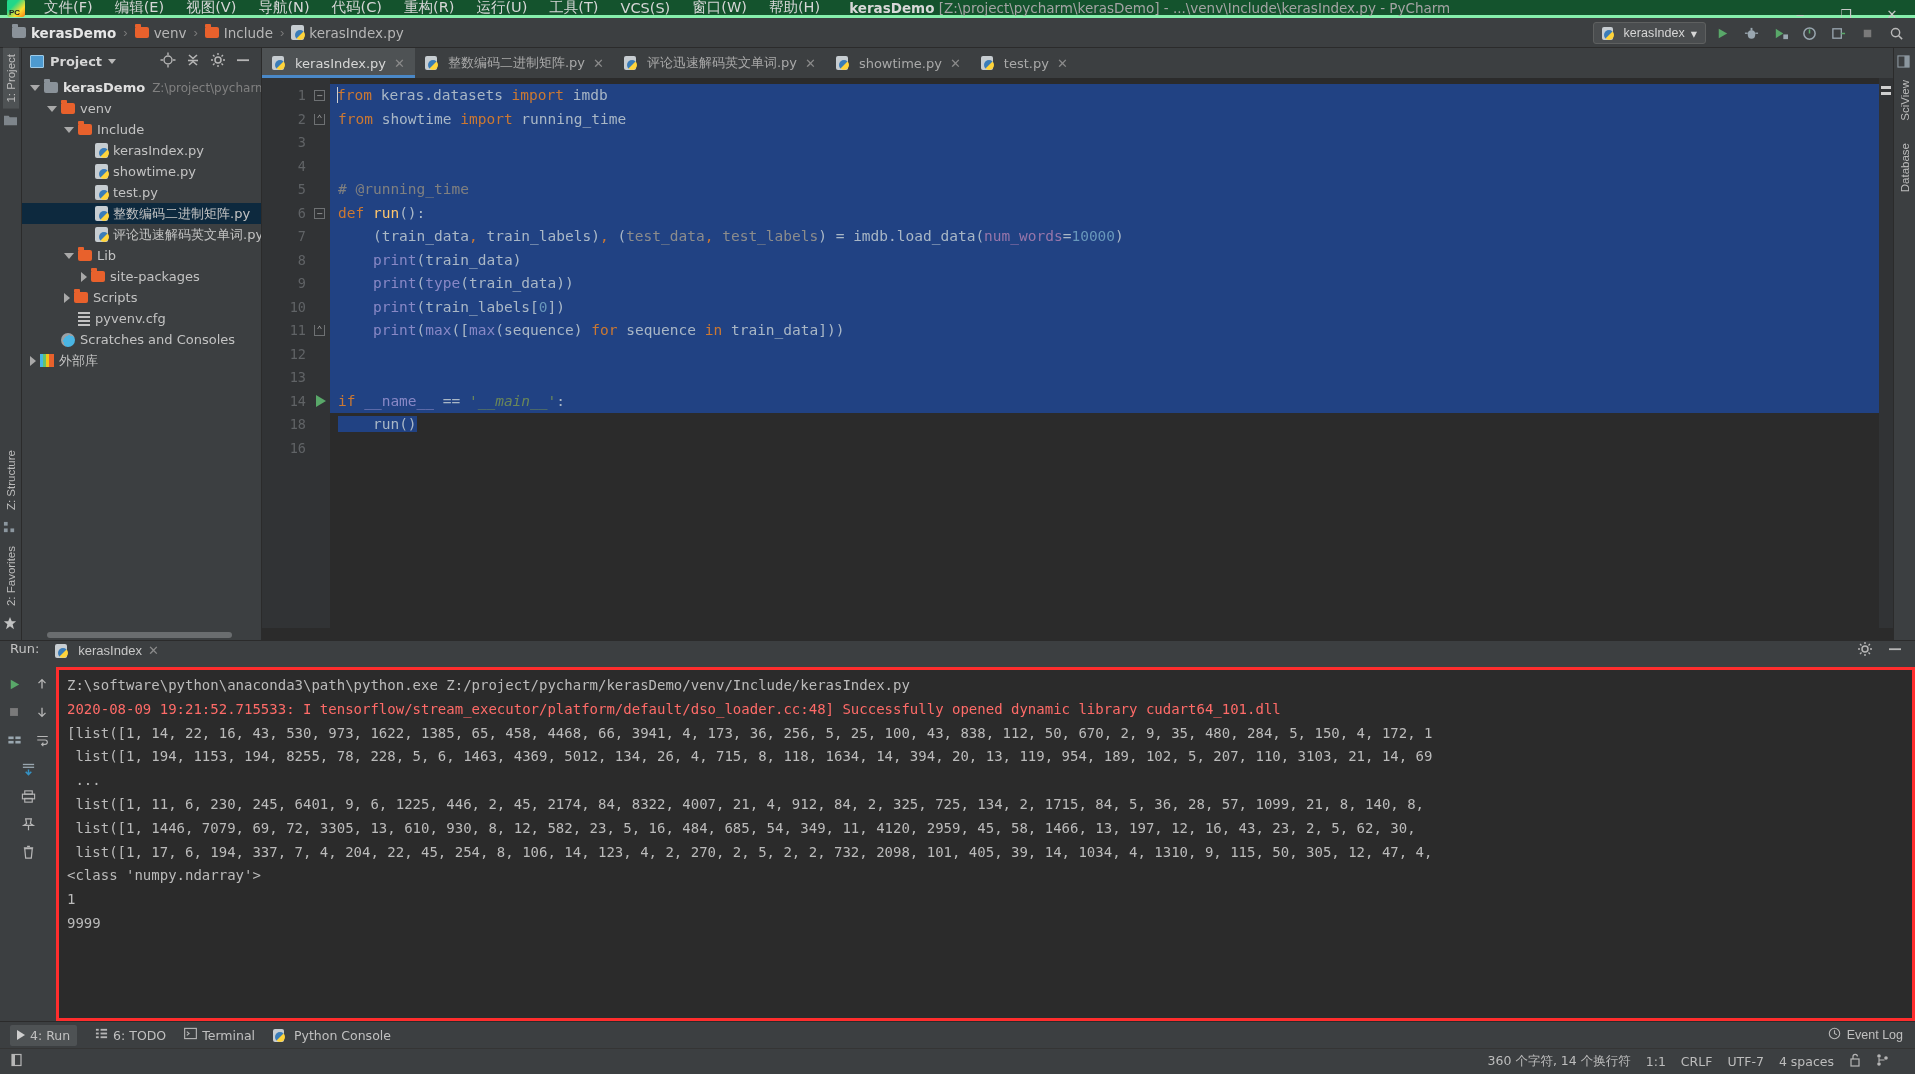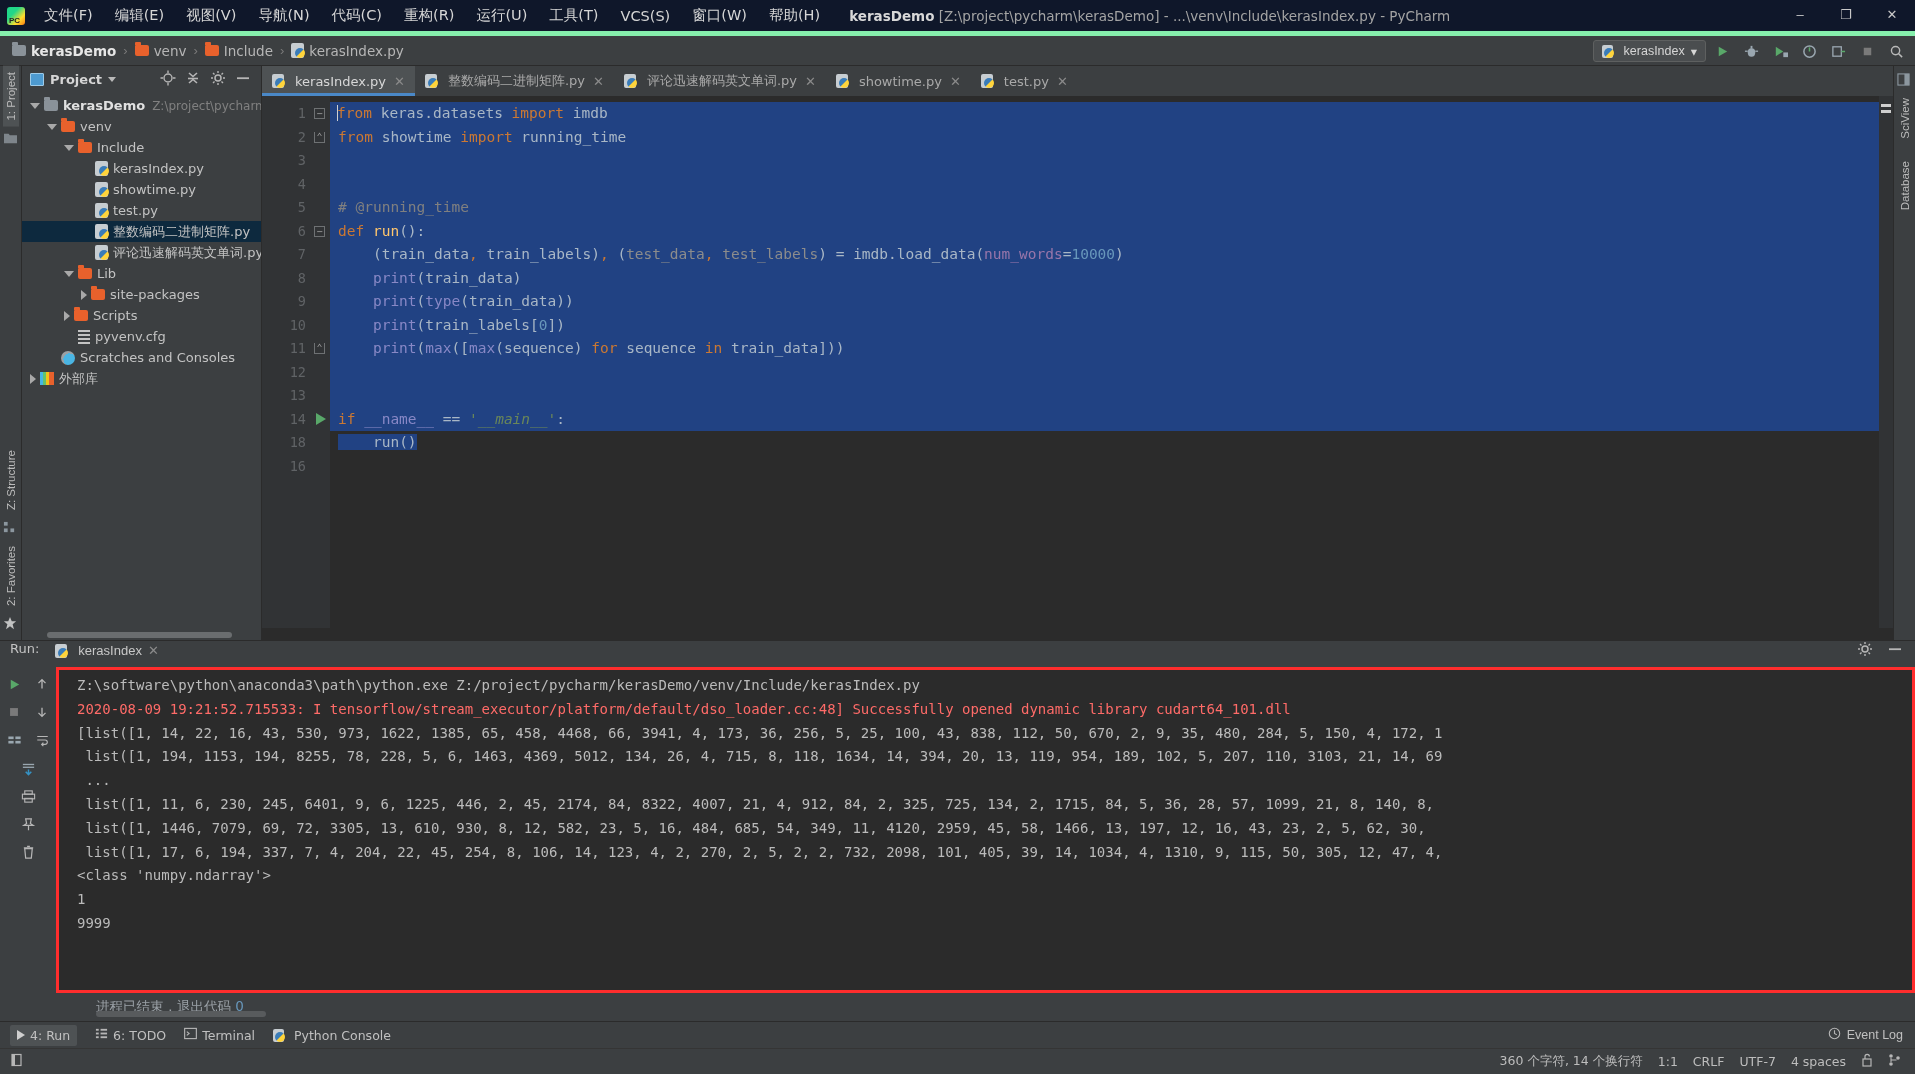--- a/index.html
+++ b/index.html
@@ -7,22 +7,22 @@
     width: 1915px; height: 1074px;
     background: #3c3f41;
     font-family: "Liberation Sans", sans-serif;
     color: #bbbbbb;
     overflow: hidden;
   }
   .app { position: relative; width: 1915px; height: 1074px; display: flex; flex-direction: column; }
 
   
   .titlebar {
-    height: 36px; background: #0f172a; display: flex; align-items: center;
-    border-bottom: 5px solid #86efac; flex: none; position: relative;
+    height: 18px; background: #14532d; display: flex; align-items: center;
+    border-bottom: 3px solid #86efac; flex: none; position: relative;
   }
   .pc-logo {
     width: 18px; height: 18px; margin: 0 8px 0 7px; border-radius: 3px; flex:none;
     background: linear-gradient(135deg,#21d789 0%,#21d789 35%,#ffde2d 70%,#f97a12 100%);
     position: relative;
   }
   .pc-logo::after{
     content:"PC"; position:absolute; left:2px; bottom:0px; font-size:8px;
     color:#222; font-weight:bold; font-family:"Liberation Sans",sans-serif;
   }
@@ -164,40 +164,40 @@
   .run-body { flex: 1; display: flex; min-height: 0; }
   .run-sidebar { width: 56px; background: #3c3f41; display: flex; flex-direction: column; align-items: center; gap: 2px; padding-top: 4px; flex:none;}
   .rs-btn { width: 28px; height: 26px; display: flex; align-items: center; justify-content: center; color: #b6b6b6; }
   .rs-col { display: flex; }
   .console-wrap { flex: 1; min-width: 0; position: relative; padding: 2px 2px 2px 0; }
   .console {
     position: absolute; inset: 0; background: #2b2b2b; border: 3px solid #ff2d2d;
     font-family: "DejaVu Sans Mono", monospace; font-size: 14px; overflow: hidden;
     padding: 4px 0 0 8px;
   }
-  .oline { height: 23.8px; line-height: 23.8px; white-space: pre; color: #bbbbbb; margin-left: 10px; }
+  .oline { height: 23.8px; line-height: 23.8px; white-space: pre; color: #bbbbbb; }
   .oline.err { color: #ff6b68; }
   .run-foot { height: 28px; display: flex; align-items: center; padding-left: 96px; position: relative; }
   .run-foot .msg { font-size: 13.5px; color: #9aa0a6; font-family:"DejaVu Sans",sans-serif;}
   .run-foot .msg .z { color: #6897bb; }
   .run-foot-scroll { position:absolute; left:96px; top:18px; width:170px; height:6px; background:#585b5d; border-radius:3px;}
 
   
   .toolstrip {
     height: 27px; background: #3c3f41; border-top: 1px solid #2b2b2b; display: flex; align-items: center;
     gap: 18px; padding: 0 10px; flex: none; position: relative;
   }
   .ts-item { display: flex; align-items: center; gap: 5px; font-size: 12.5px; color: #c0c0c0; font-family:"DejaVu Sans",sans-serif;}
   .ts-item.active { background: #4e5254; padding: 3px 7px; border-radius: 2px; }
   .ts-right { position: absolute; right: 12px; display: flex; align-items: center; gap: 6px; }
   .statusbar {
     height: 26px; background: #3c3f41; display: flex; align-items: center; padding: 0 10px;
     flex: none; position: relative; border-top: 1px solid #353535;
   }
-  .sb-right { position: absolute; right: 14px; display: flex; align-items: center; gap: 15px; font-size: 12.5px; color: #bdbdbd; font-family:"DejaVu Sans",sans-serif;margin-left:24px;}
+  .sb-right { position: absolute; right: 26px; display: flex; align-items: center; gap: 15px; font-size: 12.5px; color: #bdbdbd; font-family:"DejaVu Sans",sans-serif;margin-left:24px;}
   .tri-green { width:0;height:0;border-top:5px solid transparent;border-bottom:5px solid transparent;border-left:8px solid #cfcfcf;}
 </style>
 </head>
 <body>
 
 <div class="app">
 
   <div class="titlebar">
     <div class="pc-logo"></div>
     <div class="menu">
@@ -622,24 +622,20 @@
             <div class="oline"> list([1, 1446, 7079, 69, 72, 3305, 13, 610, 930, 8, 12, 582, 23, 5, 16, 484, 685, 54, 349, 11, 4120, 2959, 45, 58, 1466, 13, 197, 12, 16, 43, 23, 2, 5, 62, 30, </div>
             <div class="oline"> list([1, 17, 6, 194, 337, 7, 4, 204, 22, 45, 254, 8, 106, 14, 123, 4, 2, 270, 2, 5, 2, 2, 732, 2098, 101, 405, 39, 14, 1034, 4, 1310, 9, 115, 50, 305, 12, 47, 4,</div>
             <div class="oline">&lt;class 'numpy.ndarray'&gt;</div>
             <div class="oline">1</div>
             <div class="oline">9999</div>
             <div class="oline"> </div>
           </div>
       </div>
     </div>
 
-    <div class="run-foot">
-      <div class="msg"><span>进程已结束，退出代码 </span><span class="z">0</span></div>
-      <div class="run-foot-scroll"></div>
-    </div>
   </div>
 
   <div class="toolstrip">
     <div class="ts-item active">
       <span class="tri-green"></span>
       <span>4: Run</span>
     </div>
     <div class="ts-item">
       <span>
         <svg width="13" height="13" viewBox="0 0 14 14">

